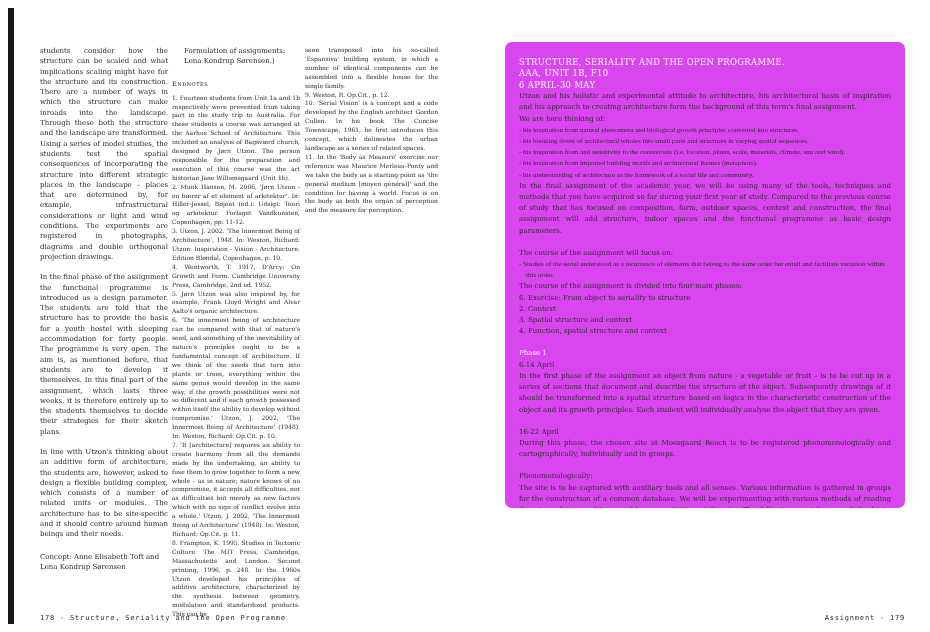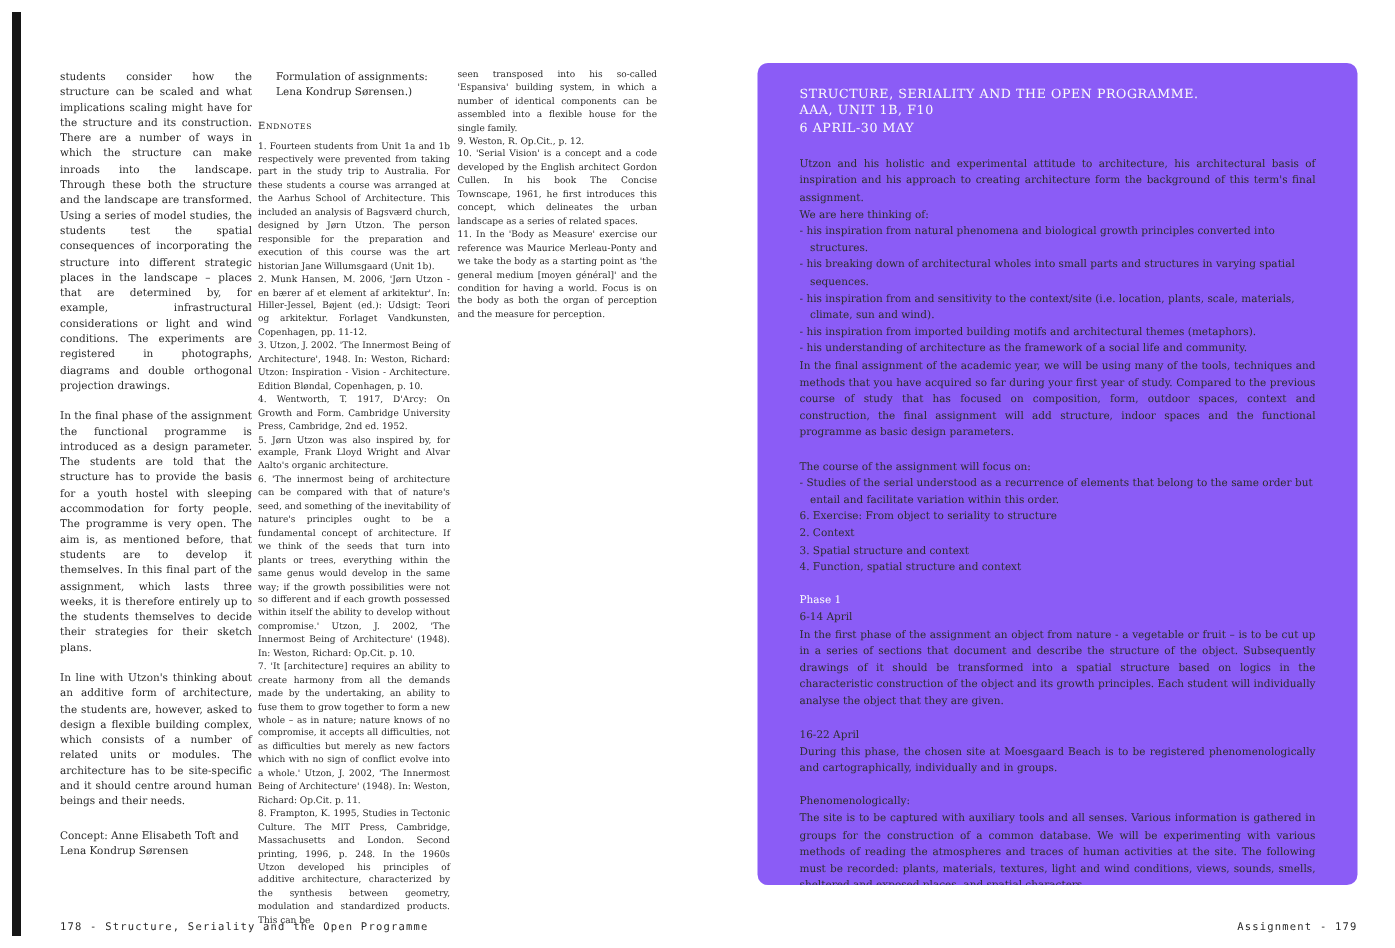--- a/index.html
+++ b/index.html
@@ -35,34 +35,34 @@
     font-variant: small-caps; font-size: 6.6px; letter-spacing: 0.5px;
     margin: 0 0 6px 0; color: #222;
   }
   .endnotes div.endnote {
     font-size: 6px; line-height: 8.9px; text-align: justify;
   }
 
   
   .assignment-box {
     position: absolute; left: 505px; top: 42px;
-    width: 400px; height: 548px;
-    background: #8b5cf6;
+    width: 400px; height: 466px;
+    background: #d946ef;
     border-radius: 7px;
-    padding: 15px 28px;
+    padding: 15px 14px;
     box-sizing: border-box;
     overflow: hidden;
   }
   .box-title div.box-title-line {
     color: #fbfbfb; font-size: 8.4px; line-height: 11.4px; letter-spacing: 0.4px;
   }
-  .box-body { margin-top: 13px; font-size: 7px; line-height: 11.2px; color: #2e2e2e; }
+  .box-body { font-size: 7px; line-height: 11.2px; color: #2e2e2e; }
   .box-para { margin: 0; text-align: justify; }
   .box-line { }
-  .bullets div { padding-left: 7px; text-indent: -7px; text-align: left; }
+  .bullets div { padding-left: 7px; text-indent: -7px; text-align: left; font-family: Liberation Serif, serif; }
   .plain-list div { text-align: left; }
   .gap { height: 11px; }
   .phase-head { color: #fbfbfb; }
 
   
   .footer-left, .footer-right {
     position: absolute; top: 614px;
     font-family: "DejaVu Sans Mono", monospace;
     font-size: 7px; letter-spacing: 0.8px; color: #2a2a2a;
   }
@@ -127,20 +127,21 @@
           <div>- his understanding of architecture as the framework of a social life and community.</div>
         </div>
       <p class="box-para">In the final assignment of the academic year, we will be using many of the tools, techniques and methods that you have acquired so far during your first year of study. Compared to the previous course of study that has focused on composition, form, outdoor spaces, context and construction, the final assignment will add structure, indoor spaces and the functional programme as basic design parameters.</p>
 
       <div class="gap"></div>
 
       <div class="box-line">The course of the assignment will focus on:</div>
       <div class="bullets">
           <div>- Studies of the serial understood as a recurrence of elements that belong to the same order but entail and facilitate variation within this order.</div>
         </div>
+      <div class="box-line">The course of the assignment is divided into four main phases:</div>
       <div class="plain-list">
           <div>6. Exercise: From object to seriality to structure</div>
           <div>2. Context</div>
           <div>3. Spatial structure and context</div>
           <div>4. Function, spatial structure and context</div>
         </div>
 
       <div class="gap"></div>
 
       <div class="box-line phase-head">Phase 1</div>

